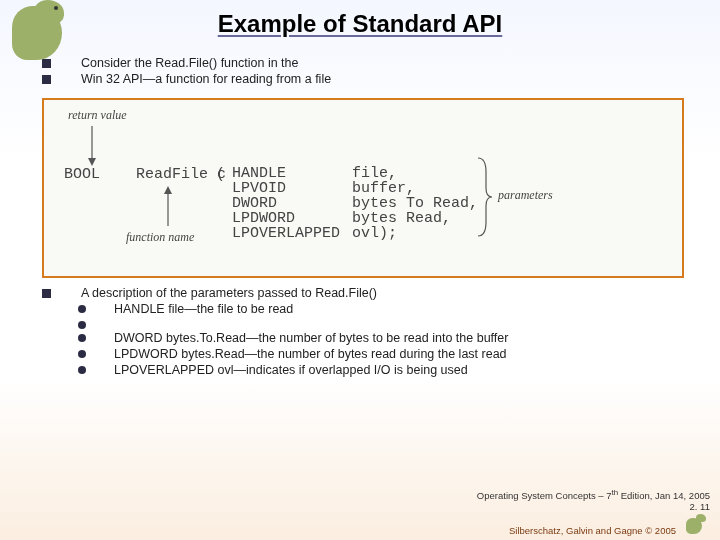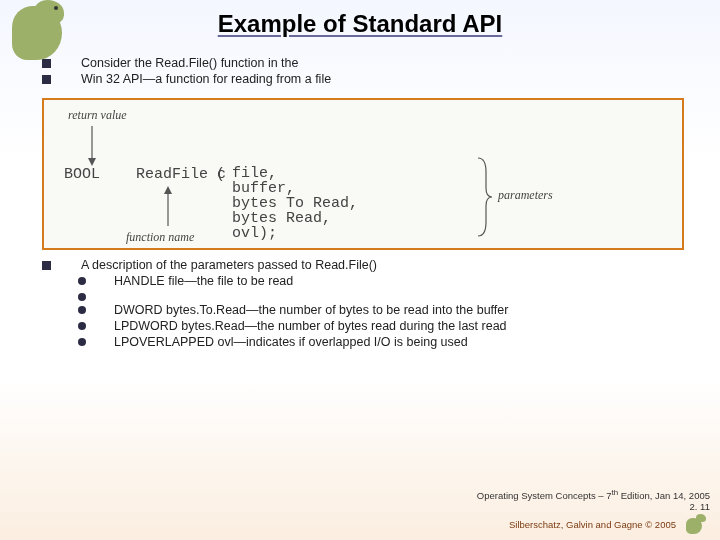--- a/index.html
+++ b/index.html
@@ -33,21 +33,21 @@
   .sub { margin-left: 36px; }
   .diagram {
     margin: 12px 0 8px 0;
     border: 2px solid #d67a1e;
     background: #f9f9f5;
     padding: 10px 14px 6px 14px;
     font-family: "Times New Roman", serif;
     font-size: 12px;
     color: #444;
     position: relative;
-    height: 152px;
+    height: 180px;
   }
   .rv-label { position:absolute; left:24px; top:8px; font-style:italic; }
   .rv-arrow { position:absolute; left:42px; top:26px; }
   .sig-line { position:absolute; left:20px; top:66px; width:570px; display:flex; font-family: "Courier New", monospace; font-size:15px; white-space:pre; }
   .sig-ret   { width:72px; }
   .sig-fn    { width:80px; }
   .sig-paren { width:16px; }
   .sig-types { width:120px; line-height:15px; }
   .sig-names { width:120px; line-height:15px; }
   .brace {
@@ -61,21 +61,21 @@
   .footer {
     position:absolute; left:0; bottom:0; width:100%;
     display:flex; align-items:flex-end; justify-content:space-between;
     padding: 4px 10px 4px 26px;
     font-size: 9.5px;
     color: #333;
     flex-direction: column;
   }
   .foot-right {
     color: #7a3a12;
-    display:flex; align-items:center; gap:6px;
+    display:flex; align-items:flex-end; gap:6px;
   }
   .mini-dino { width:28px; height:24px; position:relative; }
   .mini-body { position:absolute; left:4px; top:6px; width:16px; height:16px; background:#9cb06a; border-radius:40% 50% 50% 30%; }
   .mini-head { position:absolute; left:14px; top:2px; width:10px; height:8px; background:#9cb06a; border-radius:50% 60% 40% 40%; }
 </style>
 </head>
 <body>
 
 <div class="dino-corner">
   <div class="dino-body"></div>
@@ -101,20 +101,25 @@
     <div class="rv-arrow">
       <svg class="arrow-svg" viewBox="0 0 12 40">
           <line x1="6" y1="0" x2="6" y2="34" stroke="#555" stroke-width="1.2"></line>
           <polygon points="6,40 2,32 10,32" fill="#555"></polygon>
         </svg>
     </div>
     <div class="sig-line">
       <div class="sig-ret">BOOL</div>
       <div class="sig-fn">ReadFile c</div>
       <div class="sig-paren">(</div>
+      <div class="sig-types" style="white-space:pre;">HANDLE
+LPVOID
+DWORD
+LPDWORD
+LPOVERLAPPED</div>
       <div class="sig-names" style="white-space:pre;">file,
 buffer,
 bytes To Read,
 bytes Read,
 ovl);</div>
     </div>
     <div class="brace">
       <svg viewBox="0 0 18 82">
           <path d="M4 2 Q12 2 12 16 L12 32 Q12 41 18 41 Q12 41 12 50 L12 66 Q12 80 4 80" fill="none" stroke="#555" stroke-width="1.2"></path>
         </svg>

